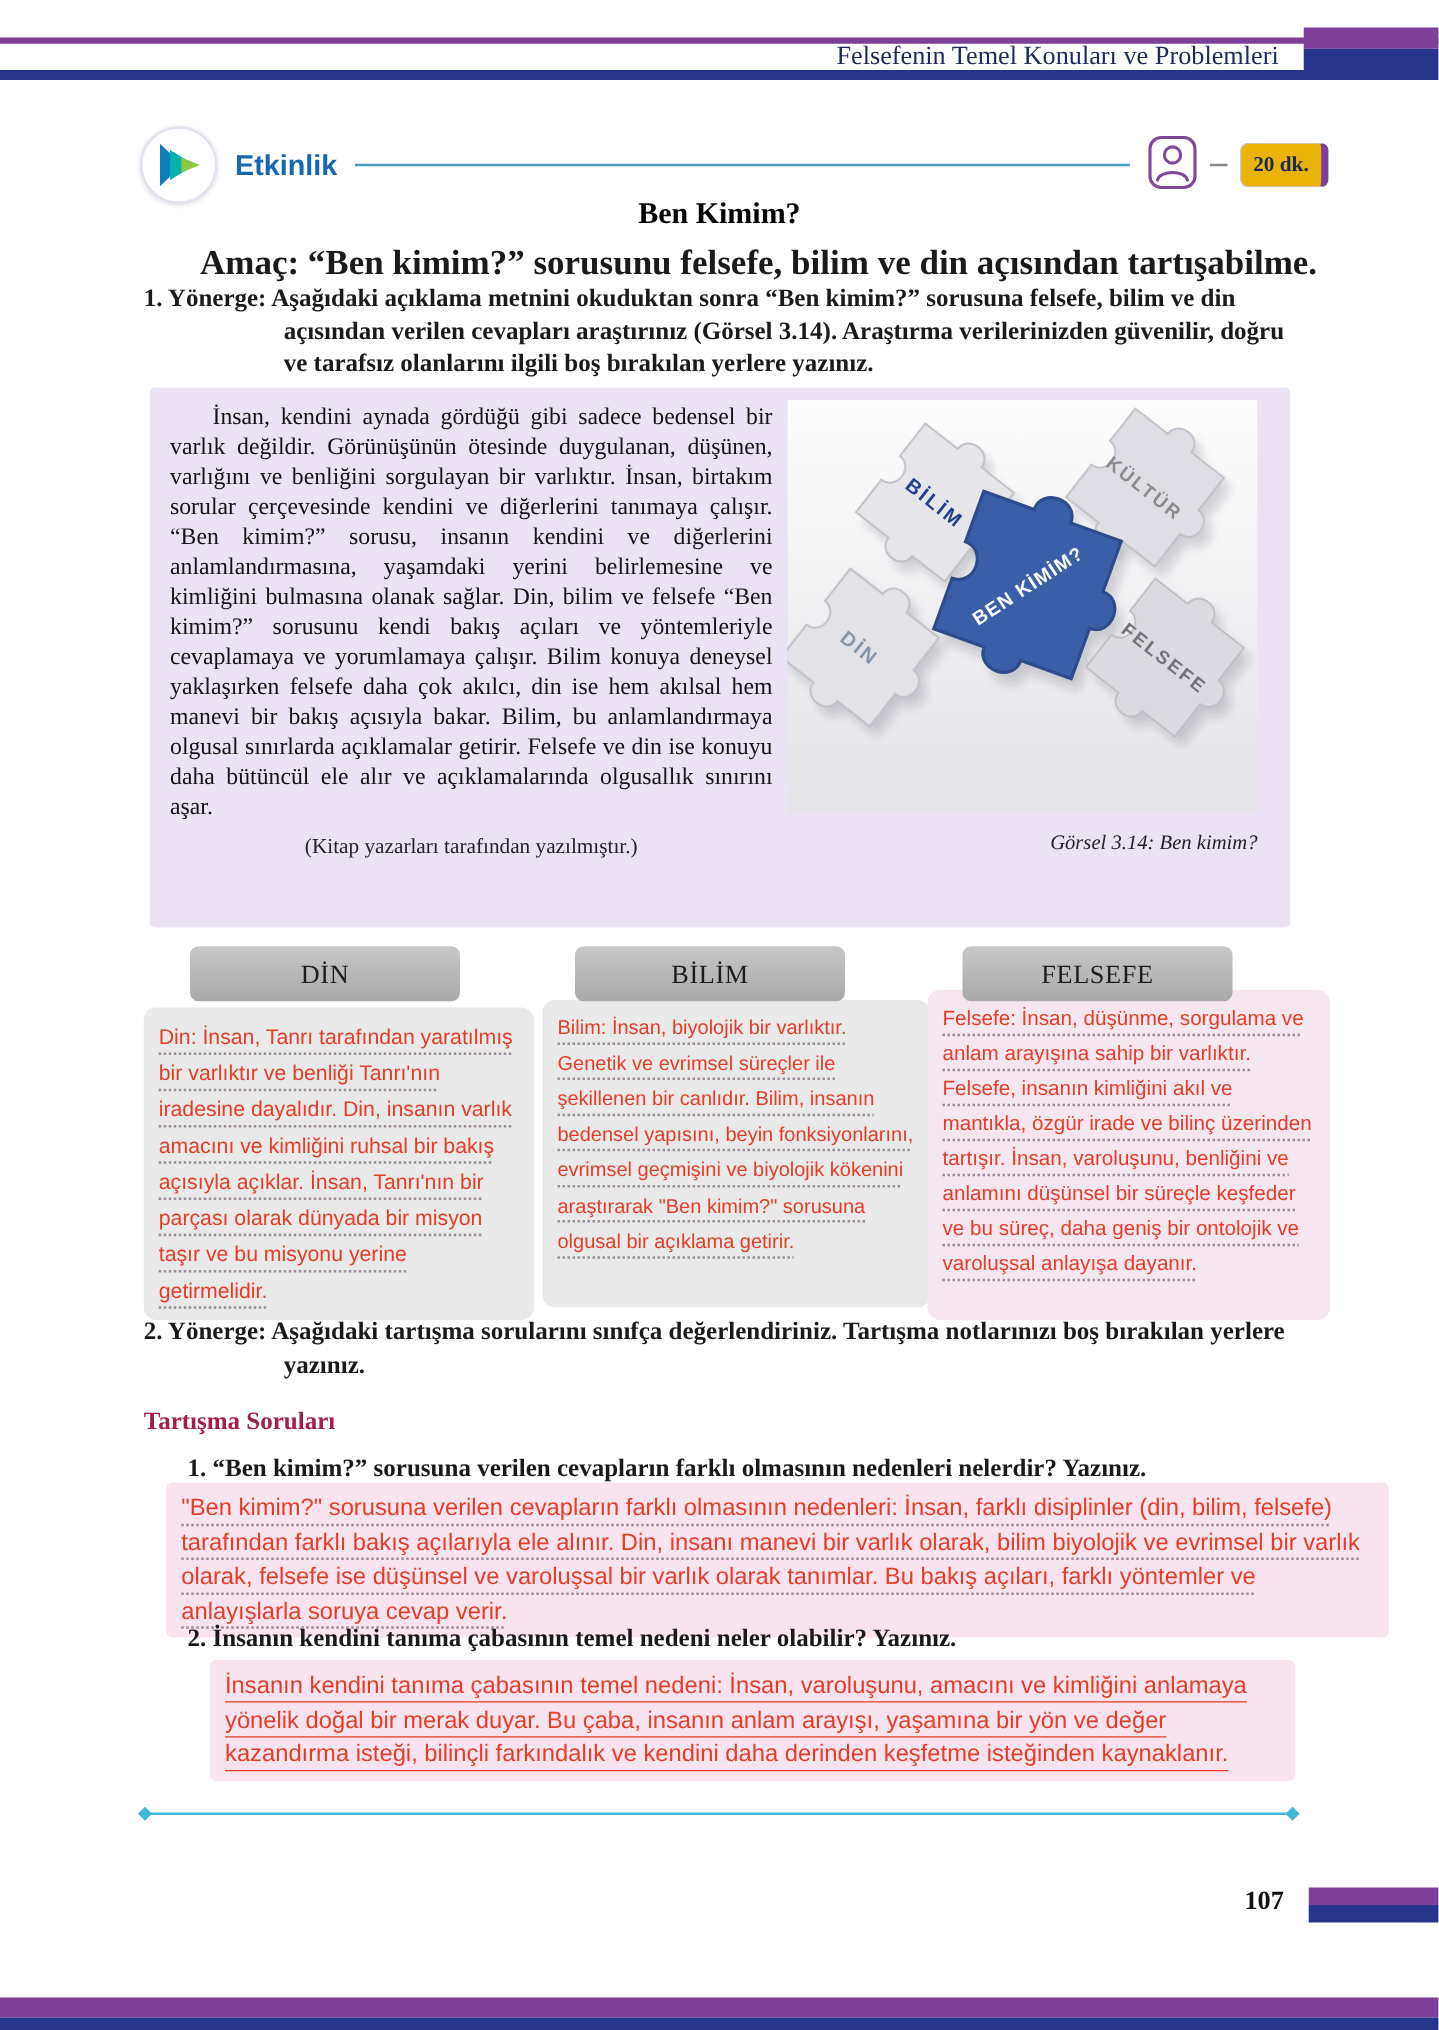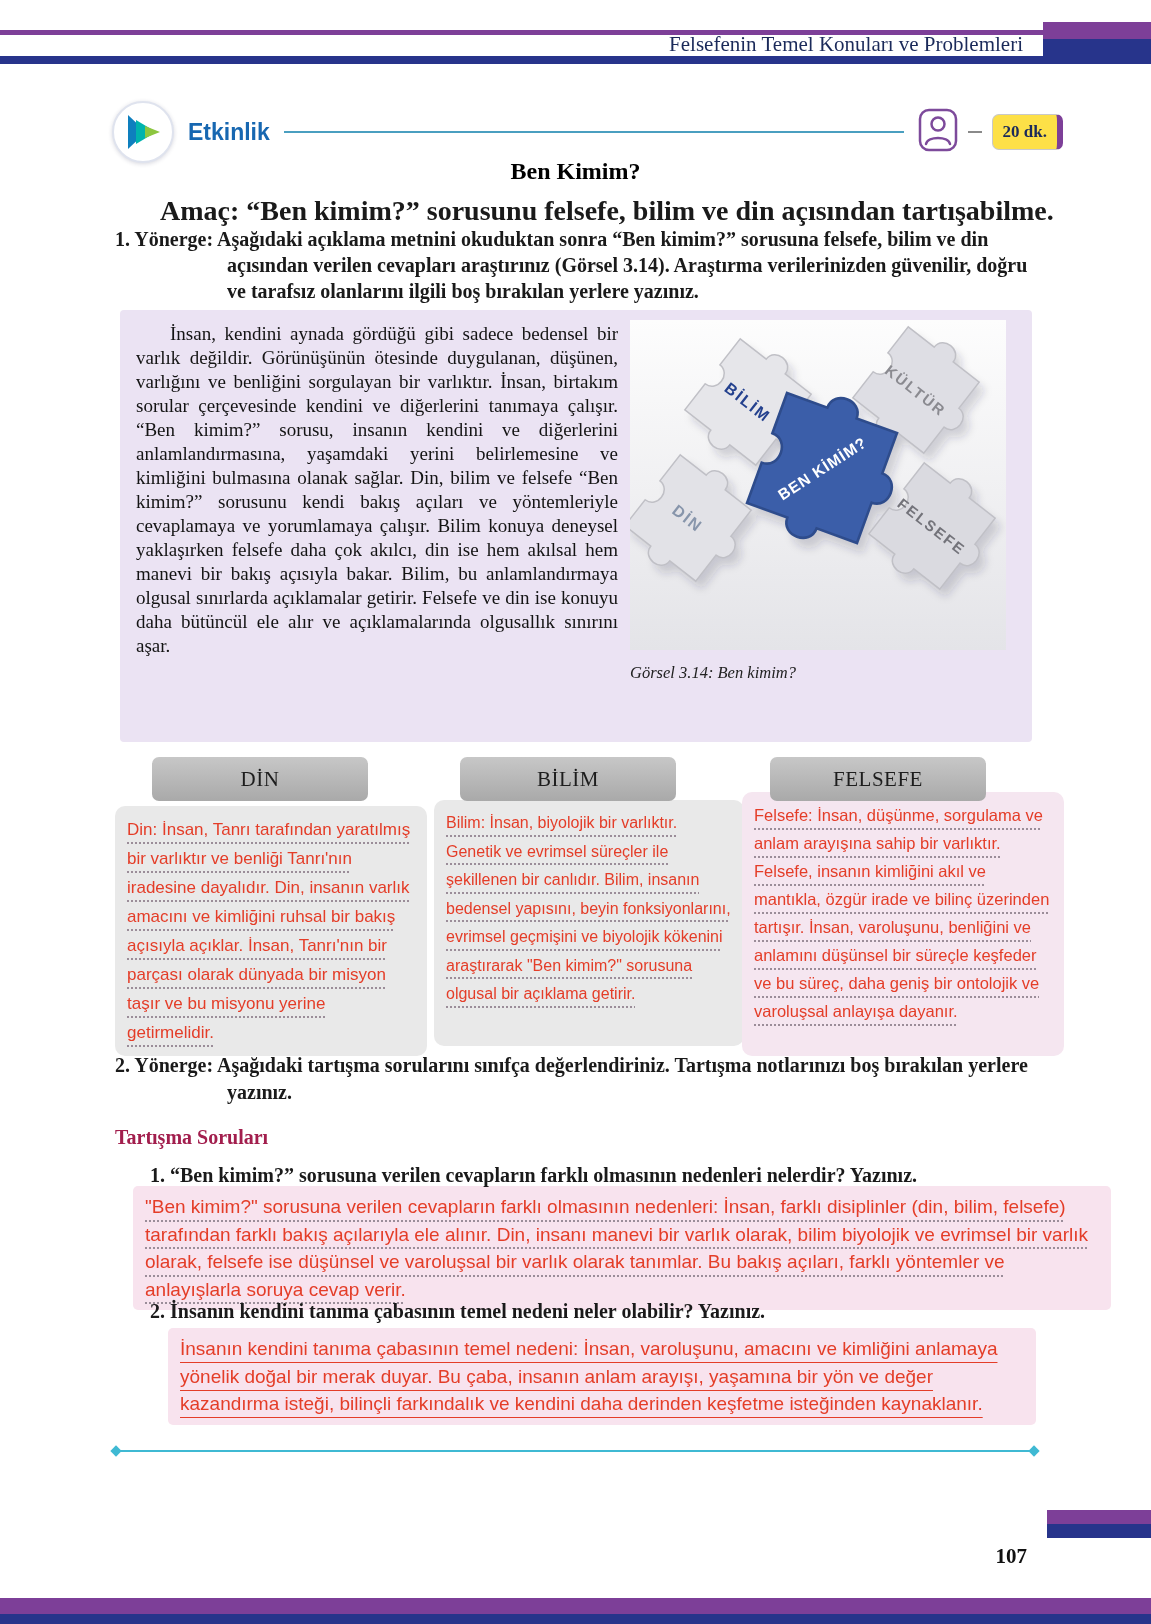--- a/index.html
+++ b/index.html
@@ -17,37 +17,37 @@
   .header-title { position:absolute; top:32px; right:128px; font-size:21px; color:#1b2a5a; white-space:nowrap; }
 
   
   .activity-row { position:absolute; top:100px; left:112px; right:88px; height:64px; display:flex; align-items:center; }
   .activity-logo { width:62px; height:62px; border-radius:50%; background:#fff; border:2px solid #dfe3ee;
                    box-shadow:0 1px 4px rgba(40,40,80,.18); display:flex; align-items:center; justify-content:center; flex:0 0 auto; }
   .activity-label { font-family:"Liberation Sans", sans-serif; font-weight:bold; font-size:23px; color:#1767b1; margin-left:14px; white-space:nowrap; }
   .activity-line { flex:1 1 auto; height:2px; background:#4a9fc0; margin:0 14px; }
   .tick { width:14px; height:2px; background:#8a8a8a; margin-right:10px; flex:0 0 auto; }
   .duration-badge { border:1.5px solid #c9c9c9; border-right:6px solid #7d3f98; border-radius:7px;
-                    padding:7px 10px; font-weight:bold; font-size:17px; color:#1b2a5a; background:#fde047; white-space:nowrap; flex:0 0 auto; }
+                    padding:7px 10px; font-weight:bold; font-size:17px; color:#1b2a5a; background:#eab308; white-space:nowrap; flex:0 0 auto; }
   .activity-title { position:absolute; top:158px; left:0; width:100%; text-align:center; font-size:24px; font-weight:bold; color:#000; }
 
   
   .amac { position:absolute; top:198px; left:160px; right:95px; font-size:28px; font-weight:bold; line-height:26px; }
   .yonerge1 { position:absolute; top:226px; left:115px; width:924px; font-size:20px; font-weight:bold; line-height:26px;
               padding-left:112px; text-indent:-112px; }
   .yonerge2 { position:absolute; top:1052px; left:115px; width:930px; font-size:20px; font-weight:bold; line-height:27px;
               padding-left:112px; text-indent:-112px; z-index:5; }
 
   
   .reading-box { position:absolute; top:310px; left:120px; width:912px; height:432px; background:#ebe3f3; border-radius:4px; }
   .reading-textwrap { position:absolute; top:12px; left:16px; width:482px; }
   .reading-para { font-size:19px; line-height:24px; text-align:justify; color:#141414; text-indent:34px; }
   .reading-attrib { text-align:center; margin-top:9px; font-size:17px; color:#222; }
   .reading-figure { position:absolute; top:10px; right:26px; width:376px; }
-  .figure-caption { text-align:left; font-style:italic; font-size:16.5px; color:#222; margin-top:9px; }
+  .figure-caption { text-align:right; font-style:italic; font-size:16.5px; color:#222; margin-top:9px; }
 
   
   .col-header { position:absolute; height:44px; border-radius:7px;
                 background:linear-gradient(#c7c7c7,#a9a9a9); z-index:2;
                 display:flex; align-items:center; justify-content:center;
                 font-size:21px; color:#1d1d1d; letter-spacing:.5px; }
   #hdr-din     { top:757px; left:152px; width:216px; }
   #hdr-bilim   { top:757px; left:460px; width:216px; }
   #hdr-felsefe { top:757px; left:770px; width:216px; }
 
@@ -68,21 +68,21 @@
                   font-family:"Liberation Sans", sans-serif; color:#e43d28; font-size:19px; line-height:27.5px;
                   text-decoration-line:underline; text-decoration-style:dotted; text-decoration-color:#9b8d99;
                   text-decoration-thickness:1.5px; text-underline-offset:7px; z-index:4; }
   #a1 { top:1186px; left:133px; width:978px; }
   #a2 { top:1328px; left:168px; width:868px;text-decoration:underline; }
 
   
   .footer-line { position:absolute; top:1450px; left:116px; width:918px; height:2px; background:#3fb9d3; }
   .footer-line::before, .footer-line::after { content:""; position:absolute; top:-3px; width:8px; height:8px; background:#3fb9d3; transform:rotate(45deg); }
   .footer-line::before { left:-4px; } .footer-line::after { right:-4px; }
-  .page-number { position:absolute; top:1508px; right:124px; font-size:21px; font-weight:bold; color:#111;margin-top:36px; }
+  .page-number { position:absolute; top:1508px; right:124px; font-size:21px; font-weight:bold; color:#111; }
   .corner-bottom-purple { position:absolute; top:1510px; right:0; width:104px; height:14px; background:#7d3f98; }
   .corner-bottom-navy   { position:absolute; top:1524px; right:0; width:104px; height:14px; background:#27348b; }
   .bottom-band-purple { position:absolute; left:0; right:0; bottom:10px; height:16px; background:#7d3f98; }
   .bottom-band-navy   { position:absolute; left:0; right:0; bottom:0;   height:10px; background:#27348b; }
 
   svg text { font-family:"Liberation Sans", sans-serif; }
 </style>
 </head>
 <body>
 
@@ -125,20 +125,21 @@
   </div>
 
   <div class="yonerge1">
     <span>1. Yönerge:</span>
     <span>Aşağıdaki açıklama metnini okuduktan sonra “Ben kimim?” sorusuna felsefe, bilim ve din açısından verilen cevapları araştırınız (Görsel 3.14). Araştırma verilerinizden güvenilir, doğru ve tarafsız olanlarını ilgili boş bırakılan yerlere yazınız.</span>
   </div>
 
   <div class="reading-box">
     <div class="reading-textwrap">
       <p class="reading-para">İnsan, kendini aynada gördüğü gibi sadece bedensel bir varlık değildir. Görünüşünün ötesinde duygulanan, düşünen, varlığını ve benliğini sorgulayan bir varlıktır. İnsan, birtakım sorular çerçevesinde kendini ve diğerlerini tanımaya çalışır. “Ben kimim?” sorusu, insanın kendini ve diğerlerini anlamlandırmasına, yaşamdaki yerini belirlemesine ve kimliğini bulmasına olanak sağlar. Din, bilim ve felsefe “Ben kimim?” sorusunu kendi bakış açıları ve yöntemleriyle cevaplamaya ve yorumlamaya çalışır. Bilim konuya deneysel yaklaşırken felsefe daha çok akılcı, din ise hem akılsal hem manevi bir bakış açısıyla bakar. Bilim, bu anlamlandırmaya olgusal sınırlarda açıklamalar getirir. Felsefe ve din ise konuyu daha bütüncül ele alır ve açıklamalarında olgusallık sınırını aşar.</p>
+      <p class="reading-attrib">(Kitap yazarları tarafından yazılmıştır.)</p>
     </div>
     <figure class="reading-figure">
       <svg width="376" height="330" viewBox="0 0 376 330" aria-hidden="true">
         <defs>
           <linearGradient id="bgGrad" x1="0" y1="0" x2="0" y2="1">
             <stop offset="0" stop-color="#fdfdfd"></stop>
             <stop offset="1" stop-color="#e4e4e8"></stop>
           </linearGradient>
           <path id="piece" d="M-45,-45 L-12,-45 C-12,-60 12,-60 12,-45 L45,-45 L45,-12 C60,-12 60,12 45,12 L45,45 L12,45 C12,60 -12,60 -12,45 L-45,45 L-45,12 C-30,12 -30,-12 -45,-12 Z"></path>
           <filter id="soft" x="-60%" y="-60%" width="220%" height="220%">

